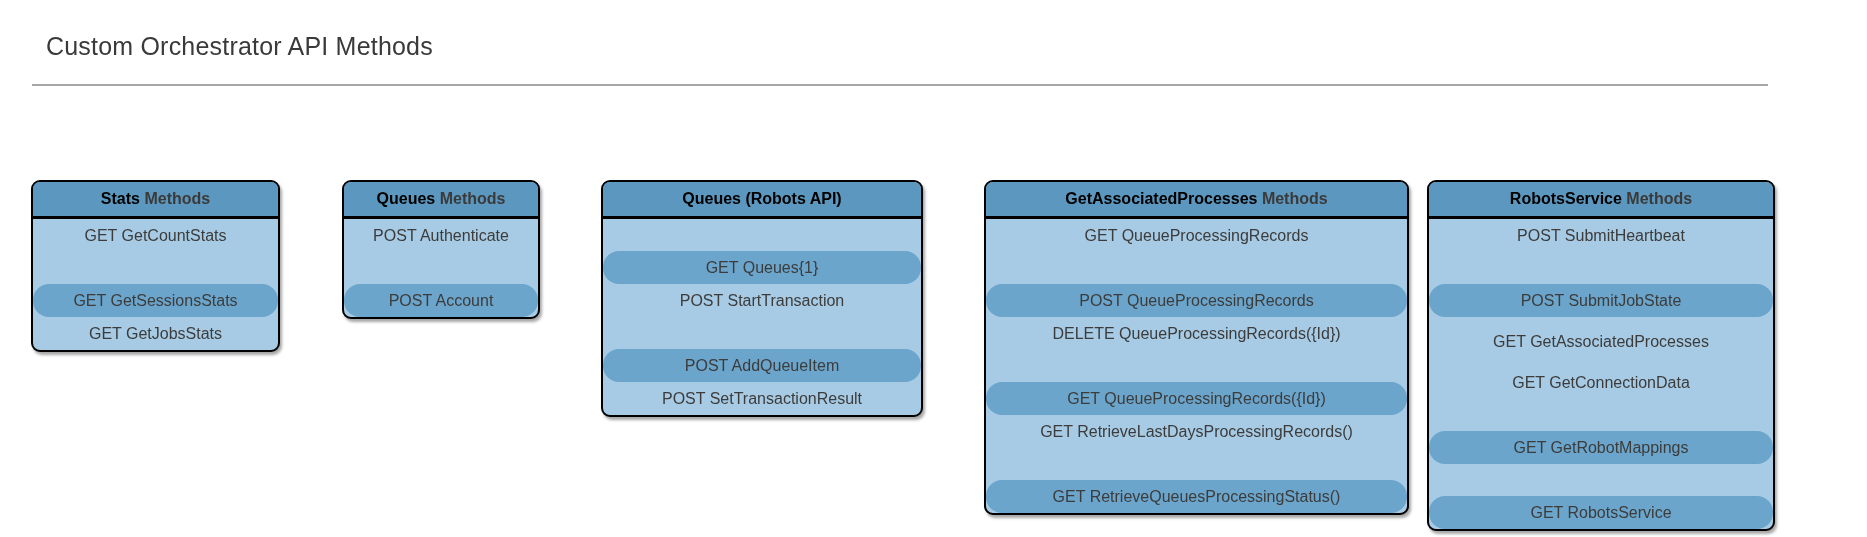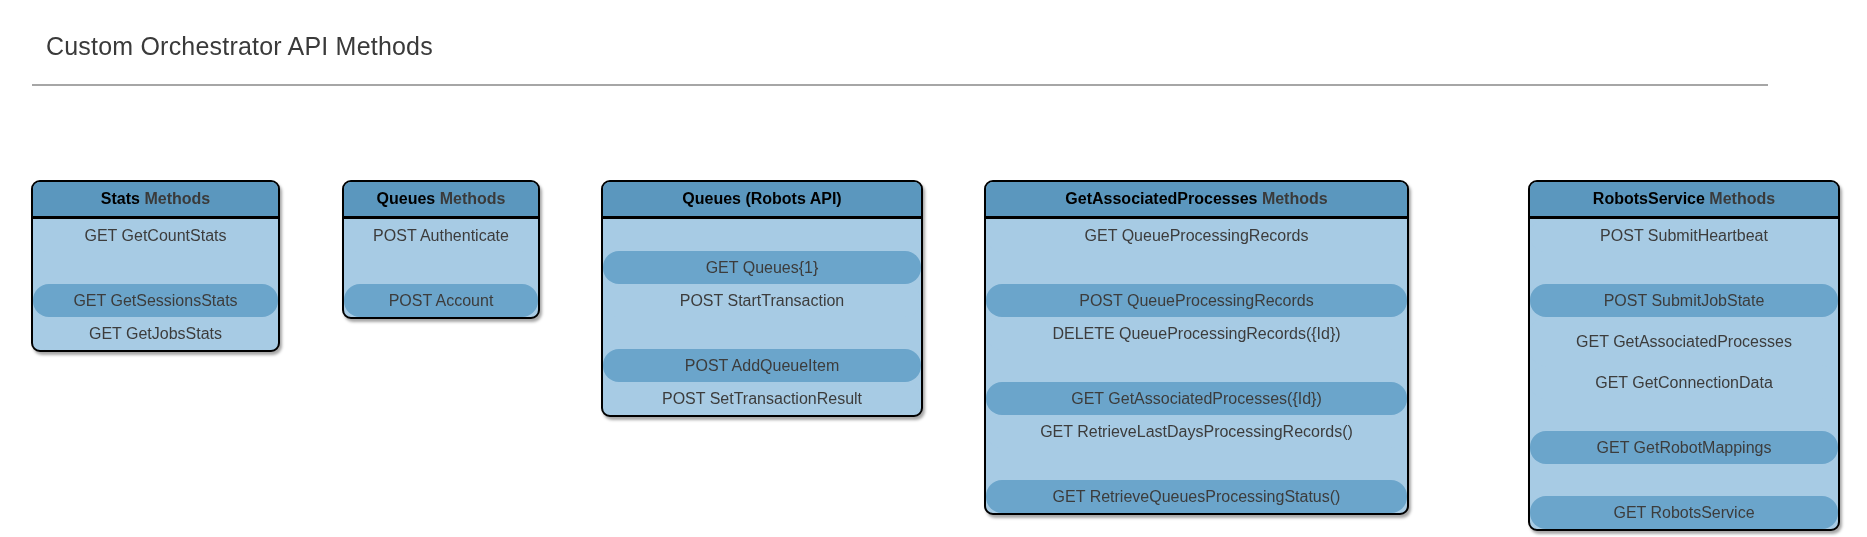--- a/index.html
+++ b/index.html
@@ -79,21 +79,21 @@
     border-radius: 16px;
   }
   .row.light  { background: var(--row-light,  #a7cbe4); }
   .row.medium { background: var(--row-medium, #6ba5cb); margin-top: 32px; }
 
   
   .box-stats                    { left: 31px;   width: 249px; }
   .box-account                  { left: 342px;  width: 198px; }
   .box-queues                   { left: 601px;  width: 322px; }
   .box-queue-processing-records { left: 984px;  width: 425px; }
-  .box-robots-service           { left: 1528px; width: 312px; }
+  .box-robots-service           { left: 1427px; width: 348px; }
   
   .box-robots-service .rows .row:nth-child(3) { height: 49px; line-height: 49px; }
 </style>
 </head>
 <body>
 
 <div class="stage">
   <h1 class="page-title">Custom Orchestrator API Methods</h1>
   <hr class="title-divider">
   <div class="boxes" id="boxes">
@@ -123,21 +123,21 @@
           <div class="row light"><span>POST SetTransactionResult</span></div>
         </div>
   </div>
 
   <div class="box box-queue-processing-records">
     <div class="box-header"><span class="t-strong">GetAssociatedProcesses</span><span class="t-rest"> Methods</span></div>
     <div class="rows">
           <div class="row light"><span>GET QueueProcessingRecords</span></div>
           <div class="row medium"><span>POST QueueProcessingRecords</span></div>
           <div class="row light"><span>DELETE QueueProcessingRecords({Id})</span></div>
-          <div class="row medium"><span>GET GetAssociatedProcesses({Id})</span></div>
+          <div class="row medium"><span>GET QueueProcessingRecords({Id})</span></div>
           <div class="row light"><span>GET RetrieveLastDaysProcessingRecords()</span></div>
           <div class="row medium"><span>GET RetrieveQueuesProcessingStatus()</span></div>
         </div>
   </div>
 
   <div class="box box-robots-service">
     <div class="box-header"><span class="t-strong">RobotsService</span><span class="t-rest"> Methods</span></div>
     <div class="rows">
           <div class="row light"><span>POST SubmitHeartbeat</span></div>
           <div class="row medium"><span>POST SubmitJobState</span></div>

